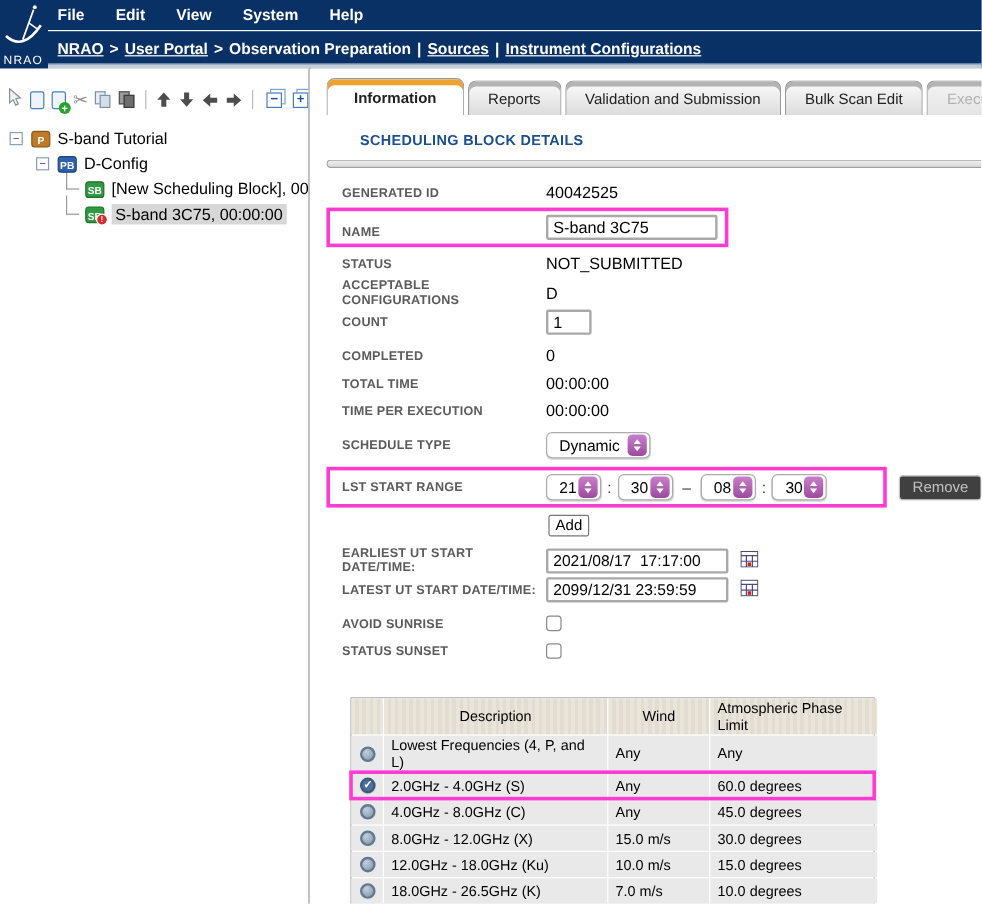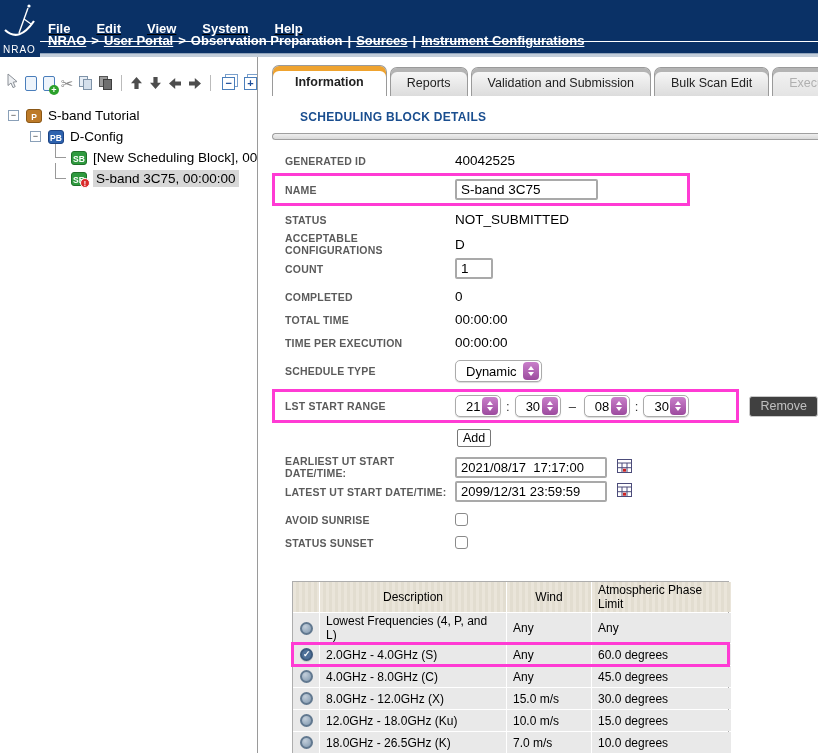--- a/index.html
+++ b/index.html
@@ -3,22 +3,22 @@
 <meta charset="utf-8">
 <style>
   * { margin:0; padding:0; box-sizing:border-box; }
   html,body { width:818px; height:753px; overflow:hidden; background:#fff;
               font-family:"Liberation Sans", sans-serif; }
 
   
   .header { position:absolute; left:0; top:0; width:818px; height:57px; background:#0a3166; }
   .logo { position:absolute; left:0; top:0; width:40px; height:57px; background:#0a3166; z-index:3; }
   .logo svg { display:block; }
-  .menu-row { position:absolute; left:40px; top:16px; width:778px; height:26px;
-              border-bottom:1px solid #ffffff; display:flex; align-items:center; gap:26px; padding-left:8px;text-decoration:underline; }
+  .menu-row { position:absolute; left:40px; top:0; width:778px; height:26px;
+              border-bottom:1px solid #ffffff; display:flex; align-items:center; gap:26px; padding-left:8px; }
   .menu-item { color:#fff; font-size:13px; font-weight:bold; cursor:default; }
   .crumb-row { position:absolute; left:40px; top:27px; width:778px; height:26px;
                display:flex; align-items:center; padding-left:8px; color:#fff; font-size:13px; font-weight:bold; white-space:pre; }
   .crumb-row a { color:#fff; text-decoration:underline; cursor:pointer; }
   .crumb-sep { padding:0 5px; }
   .header-bottom { position:absolute; left:0; top:53px; width:818px; height:4px; background:#c2cdd9; border-top:1px solid #8fa3bb; }
 
   
   .left-panel { position:absolute; left:0; top:57px; width:258px; bottom:0; background:#fff;
                 border-right:1px solid #9a9a9a; overflow:hidden; }
@@ -229,21 +229,21 @@
     <div class="section-heading">SCHEDULING BLOCK DETAILS</div>
     <div class="divider-pill"></div>
 
     <div class="form">
 
       <div class="frow">
         <span class="flabel">GENERATED ID</span>
         <span class="fvalue">40042525</span>
       </div>
 
-      <div class="hl" style="width:418px;">
+      <div class="hl" style="width:335px;align-items:flex-end;">
         <span class="flabel">NAME</span>
         <input class="txt" style="width: 143px;" value="S-band 3C75">
       </div>
 
       <div class="frow" style="margin-top:3px;">
         <span class="flabel">STATUS</span>
         <span class="fvalue">NOT_SUBMITTED</span>
       </div>
 
       <div class="frow">

